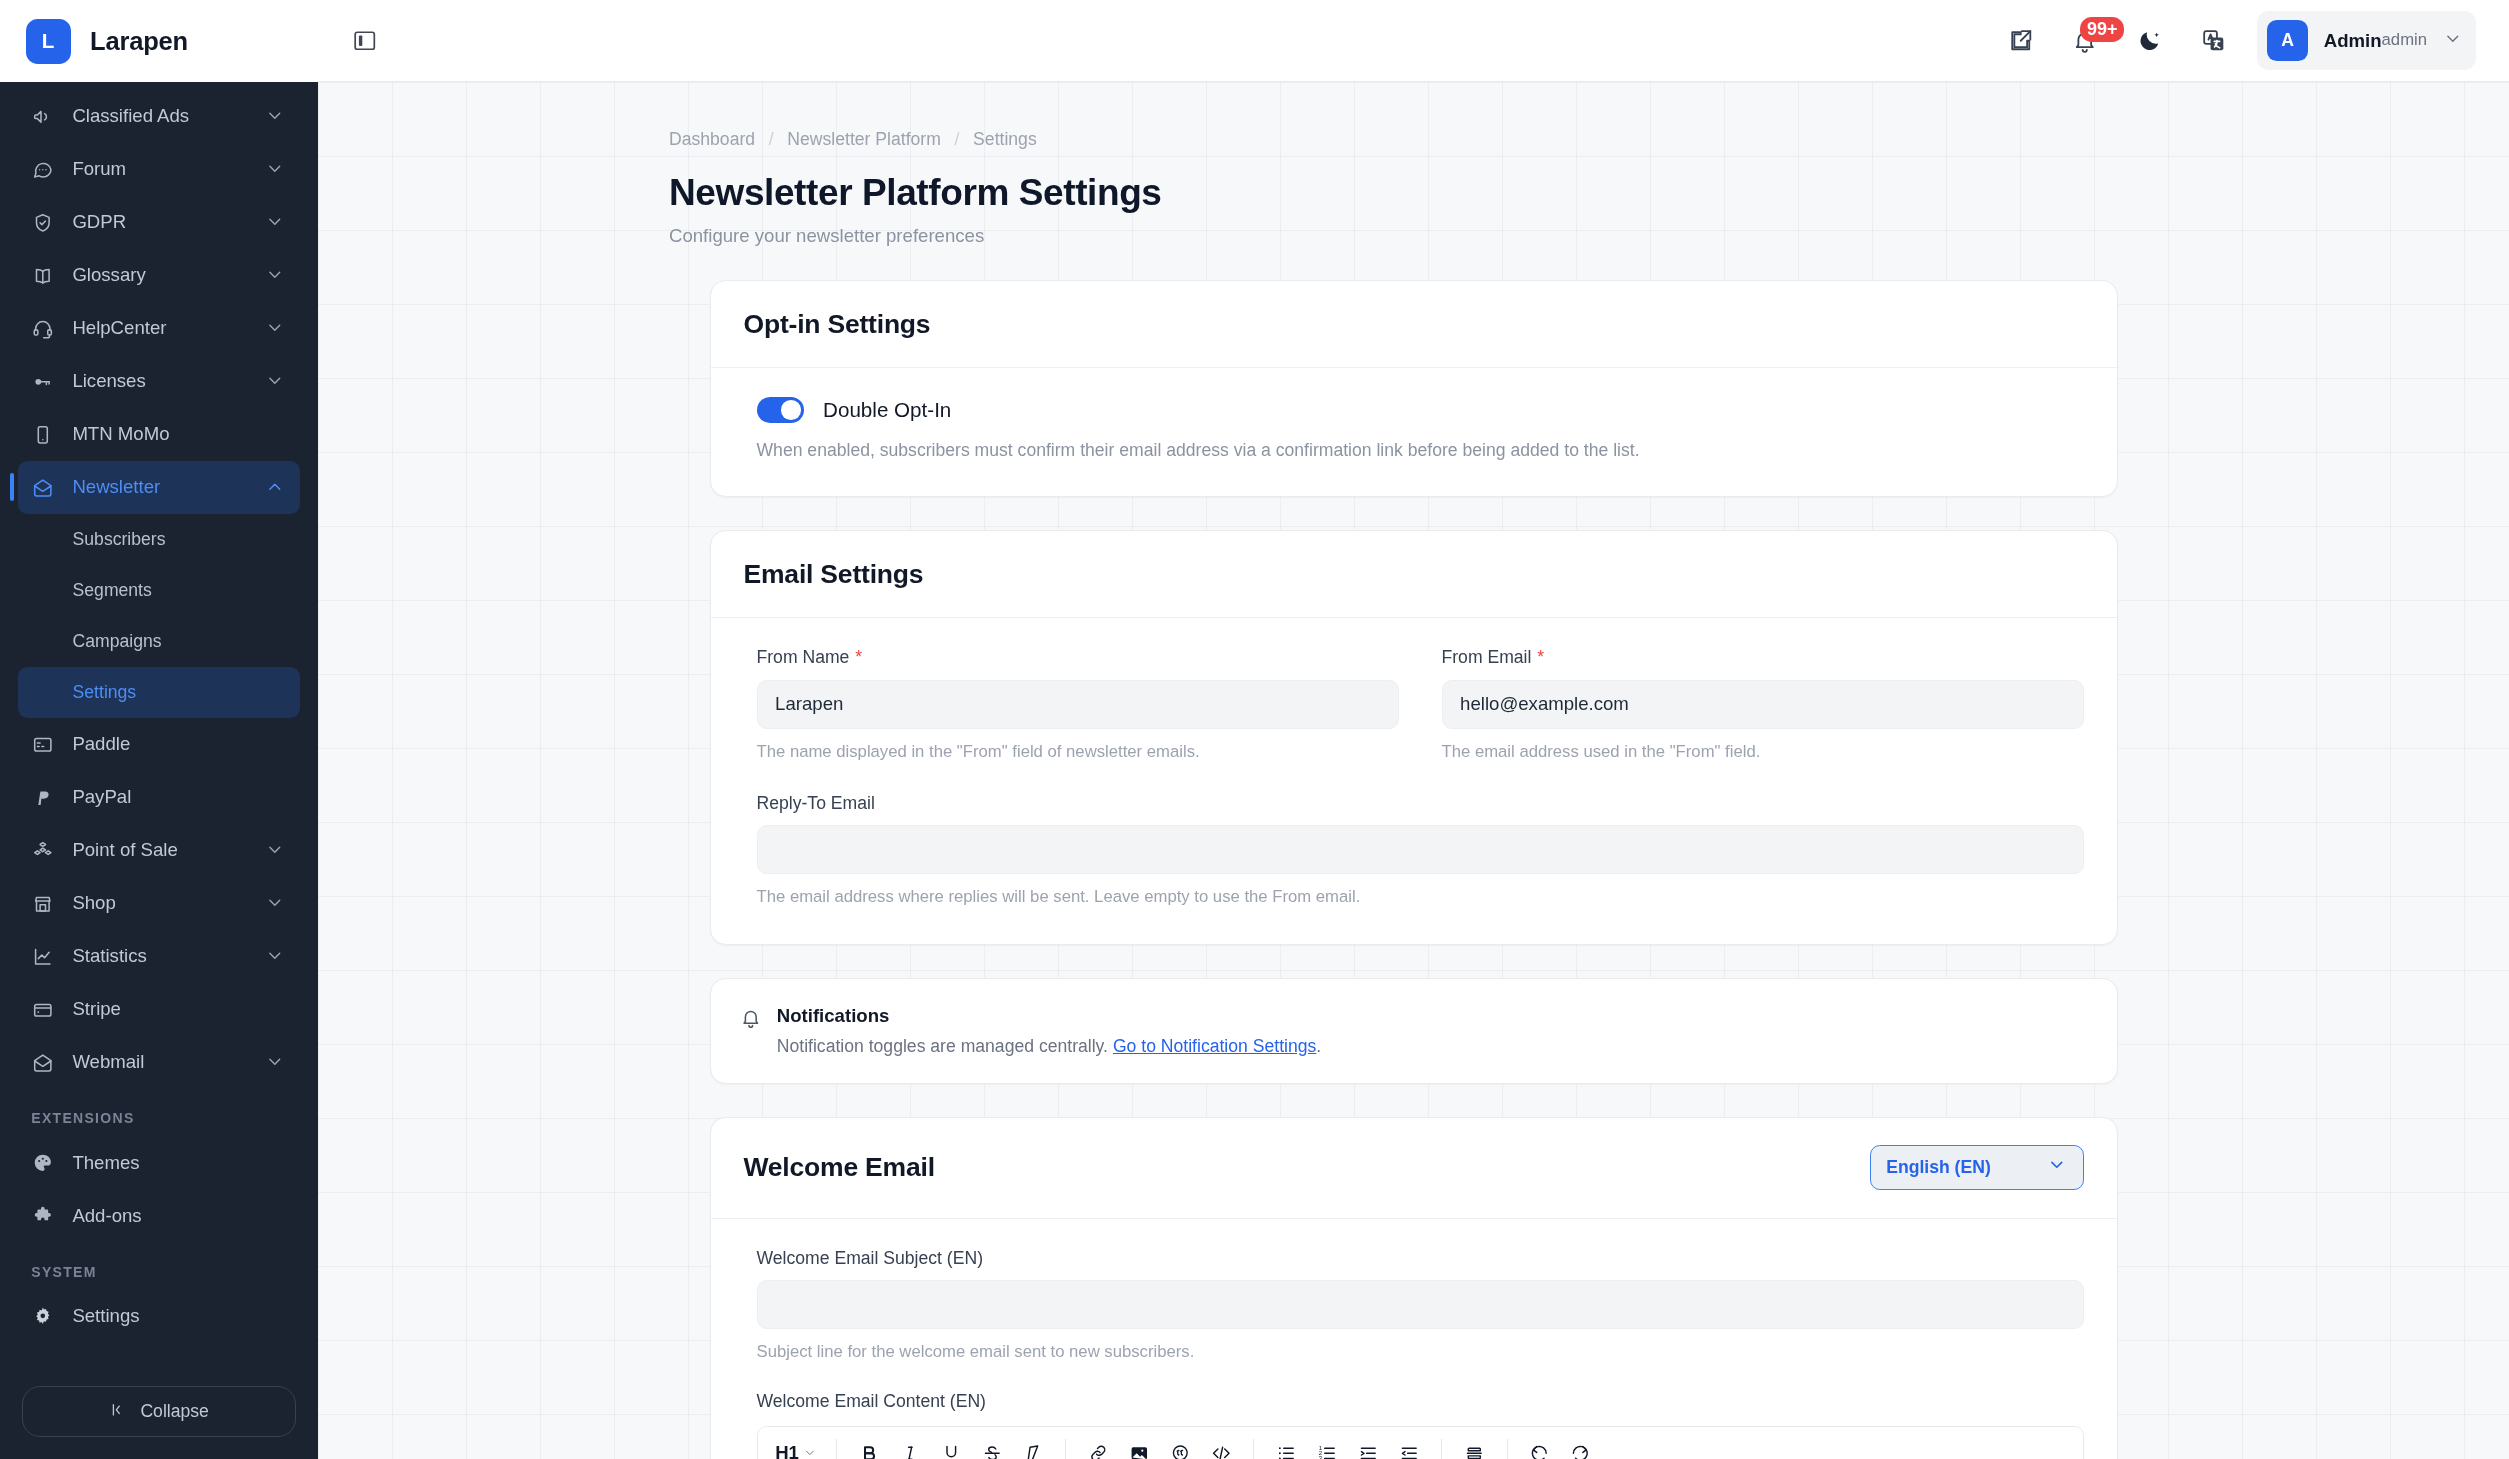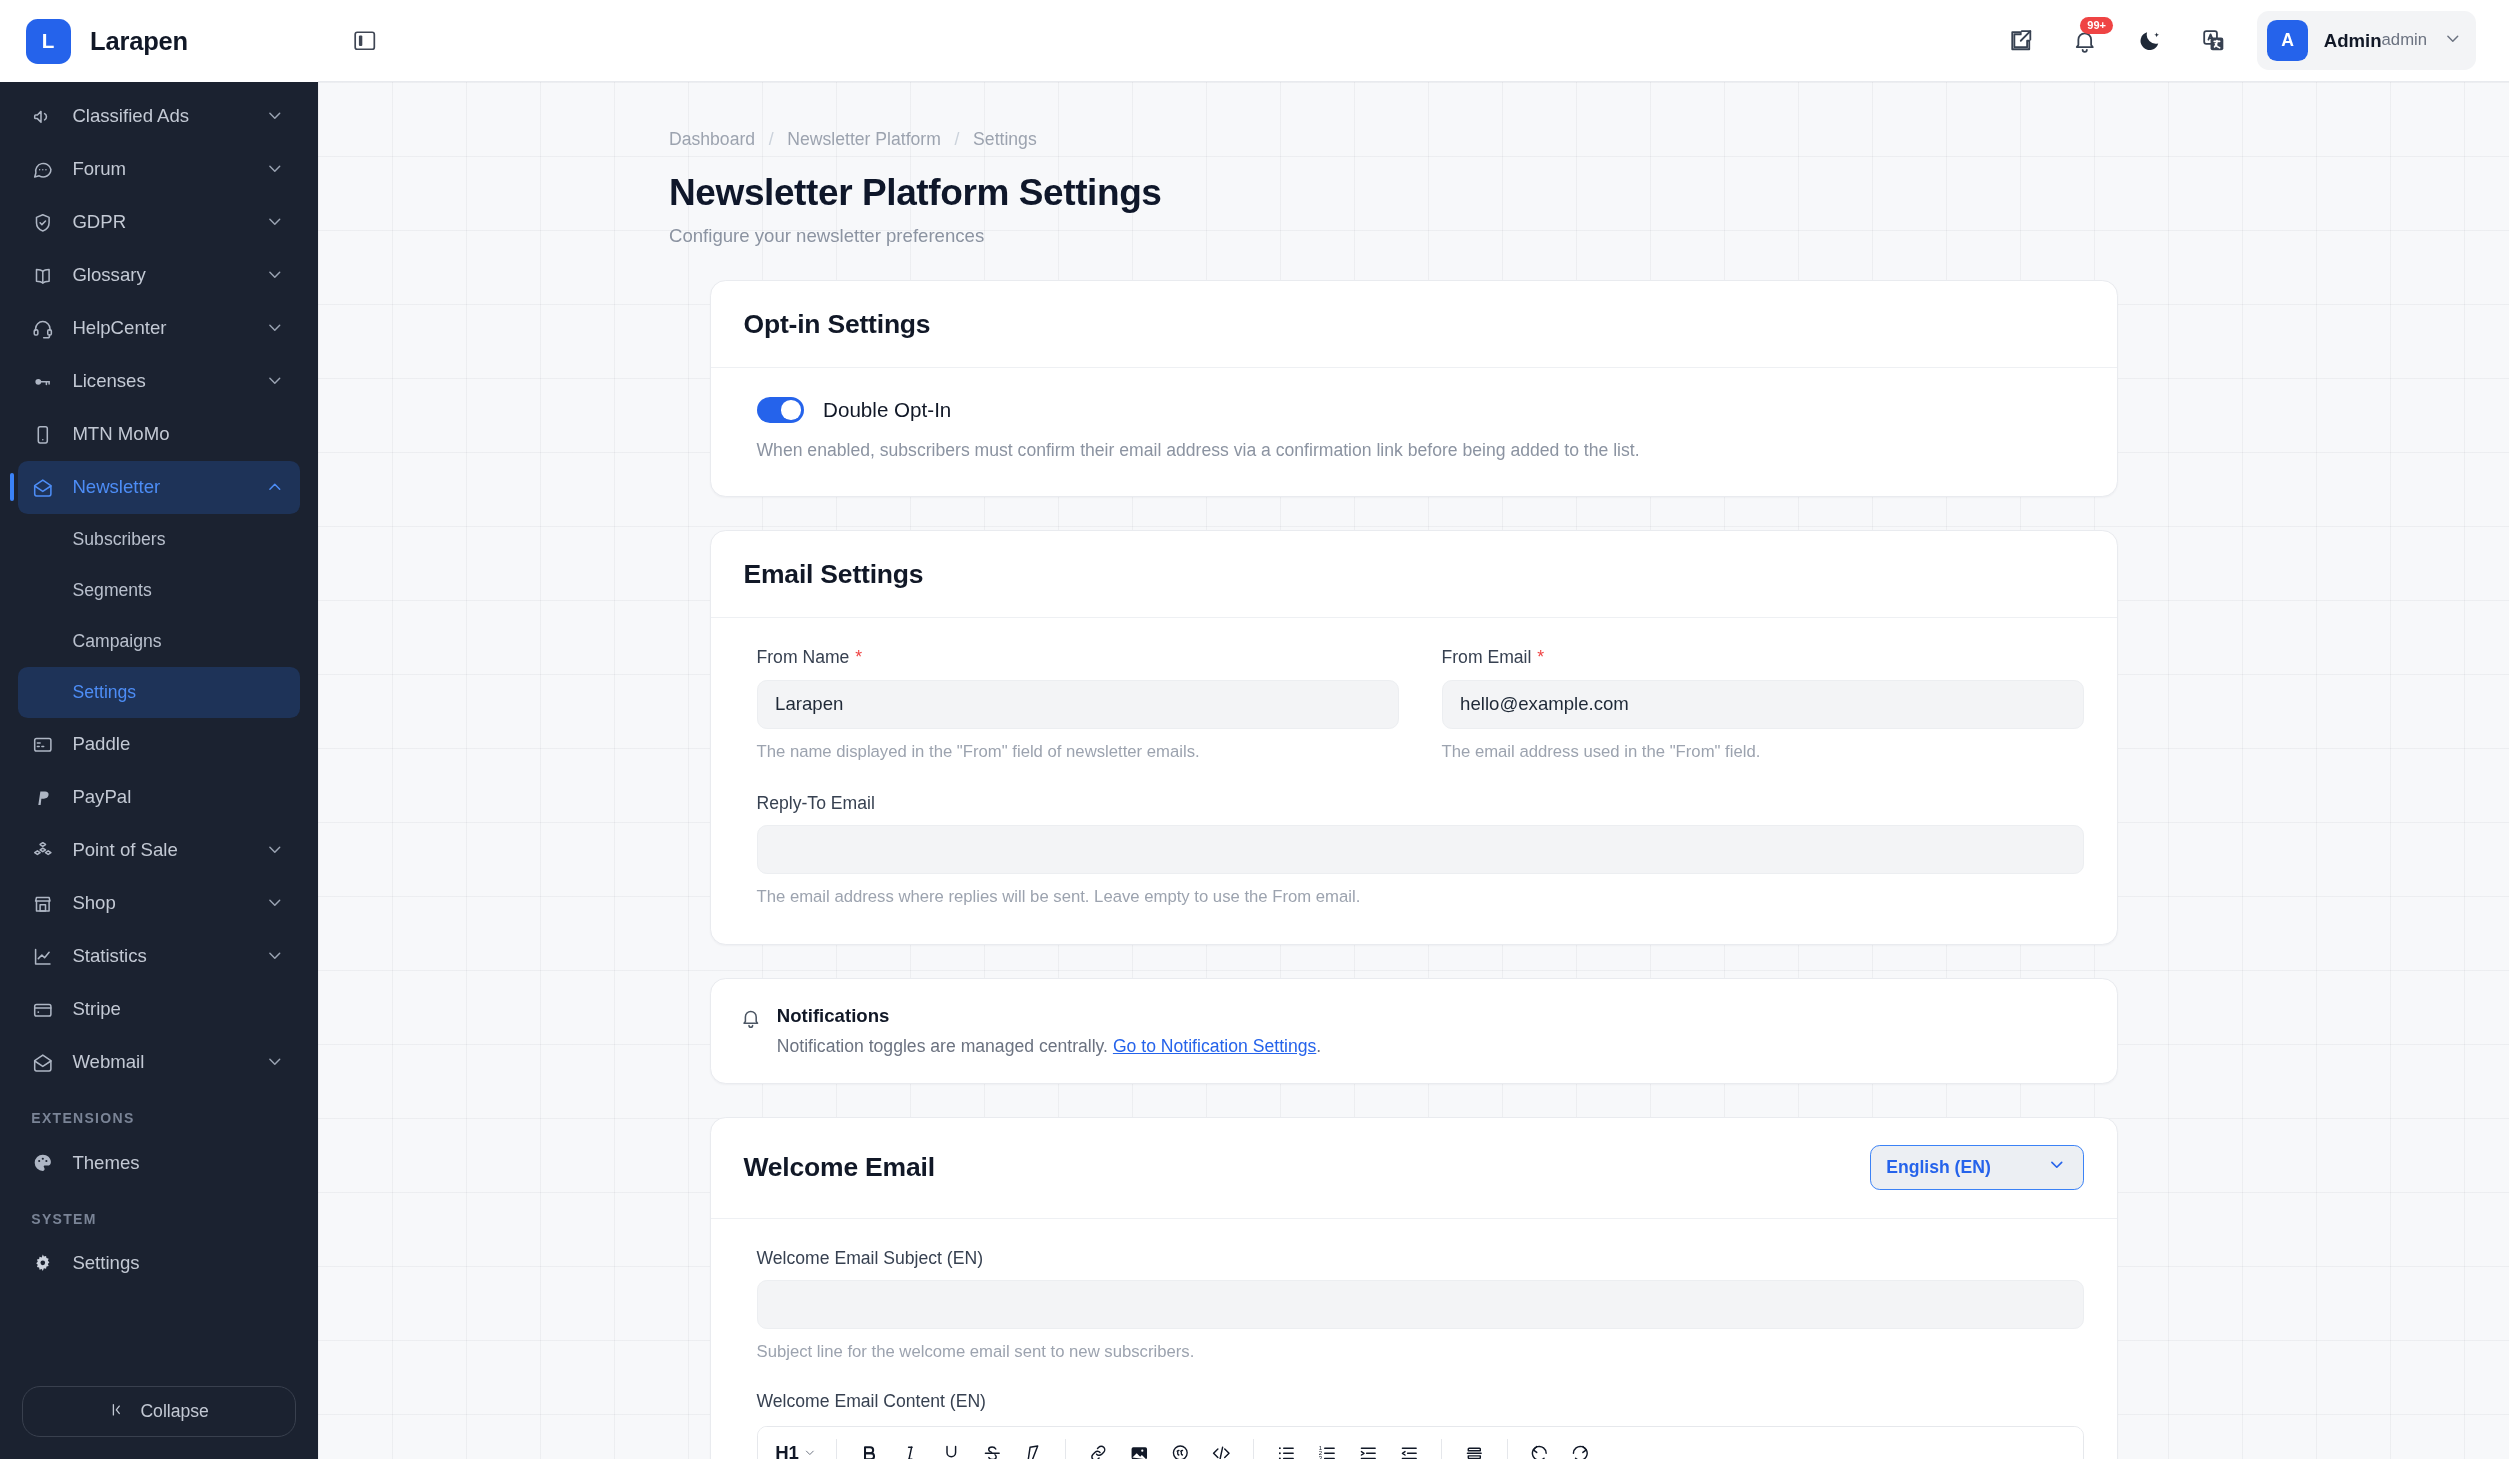--- a/index.html
+++ b/index.html
@@ -104,21 +104,21 @@
   }
   .panel-toggle svg { width: 25.5px; height: 25.5px; stroke:#3f4654; fill:none; stroke-width:1.6; stroke-linejoin:round; }
   .topbar-right { display: flex; align-items: center; gap: 21.6px; }
   .icon-btn {
     width: 43px; height: 43px; border-radius: 9.8px; position: relative;
     display:flex; align-items:center; justify-content:center; cursor:pointer;
   }
   .icon-btn svg { width: 25.5px; height: 25.5px; stroke:#374151; fill:none; stroke-width:1.7; stroke-linecap:round; stroke-linejoin:round; }
   .badge {
     position: absolute; top: -2px; left: 16.7px;
-    background: #ef4444; color: #fff; font-size: 11px; font-weight: 700;
+    background: #ef4444; color: #fff; font-size: 18px; font-weight: 700;
     border-radius: 11.8px; padding: 2px 6.9px; line-height: 1.15; min-width: 33px; text-align: center;
   }
   .user-chip {
     display:flex; align-items:center; gap: 15.7px;
     background: #f3f4f6; border-radius: 11.8px; padding: 8.8px 13.7px 8.8px 9.8px;
     cursor: pointer;
   }
   .avatar {
     width: 41px; height: 41px; border-radius: 9.8px; background:#2563eb;
     color:#fff; font-size:17.6px; font-weight:600;
@@ -436,20 +436,28 @@
             <svg viewBox="0 0 24 24">
               <path d="M12 3a9 9 0 1 0 0 18c1.2 0 2-.9 2-2 0-1.5-1-1.8-1-2.8 0-.8.7-1.2 1.5-1.2H17a4 4 0 0 0 4-4c0-4.4-4-8-9-8z" fill="#aeb6c4" stroke="none"></path>
               <circle cx="8" cy="10" r="1.2" fill="#1b2230" stroke="none"></circle>
               <circle cx="12" cy="7.5" r="1.2" fill="#1b2230" stroke="none"></circle>
               <circle cx="16" cy="10" r="1.2" fill="#1b2230" stroke="none"></circle>
             </svg>
           </span>
         <span class="lbl">Themes</span>
       </div>
 
+      <div class="nav-item">
+        <span class="ico">
+            <svg viewBox="0 0 24 24">
+              <path d="M10 4a2 2 0 1 1 4 0v1h3a1 1 0 0 1 1 1v3h1a2 2 0 1 1 0 4h-1v3a1 1 0 0 1-1 1h-3v-1a2 2 0 1 0-4 0v1H7a1 1 0 0 1-1-1v-3H5a2 2 0 1 1 0-4h1V6a1 1 0 0 1 1-1h3z" fill="#aeb6c4" stroke="none"></path>
+            </svg>
+          </span>
+        <span class="lbl">Add-ons</span>
+      </div>
 
       <div class="nav-section">SYSTEM</div>
 
       <div class="nav-item">
         <span class="ico">
             <svg viewBox="0 0 24 24">
               <path d="M12 2.8l1.2 2.2 2.4-.6.5 2.4 2.4.6-.9 2.3 1.7 1.8-1.7 1.8.9 2.3-2.4.6-.5 2.4-2.4-.6L12 21.2l-1.2-2.2-2.4.6-.5-2.4-2.4-.6.9-2.3L4.7 12.5l1.7-1.8-.9-2.3 2.4-.6.5-2.4 2.4.6z" fill="#cdd3dd" stroke="none"></path>
               <circle cx="12" cy="12" r="2.6" fill="#1b2230" stroke="none"></circle>
             </svg>
           </span>

